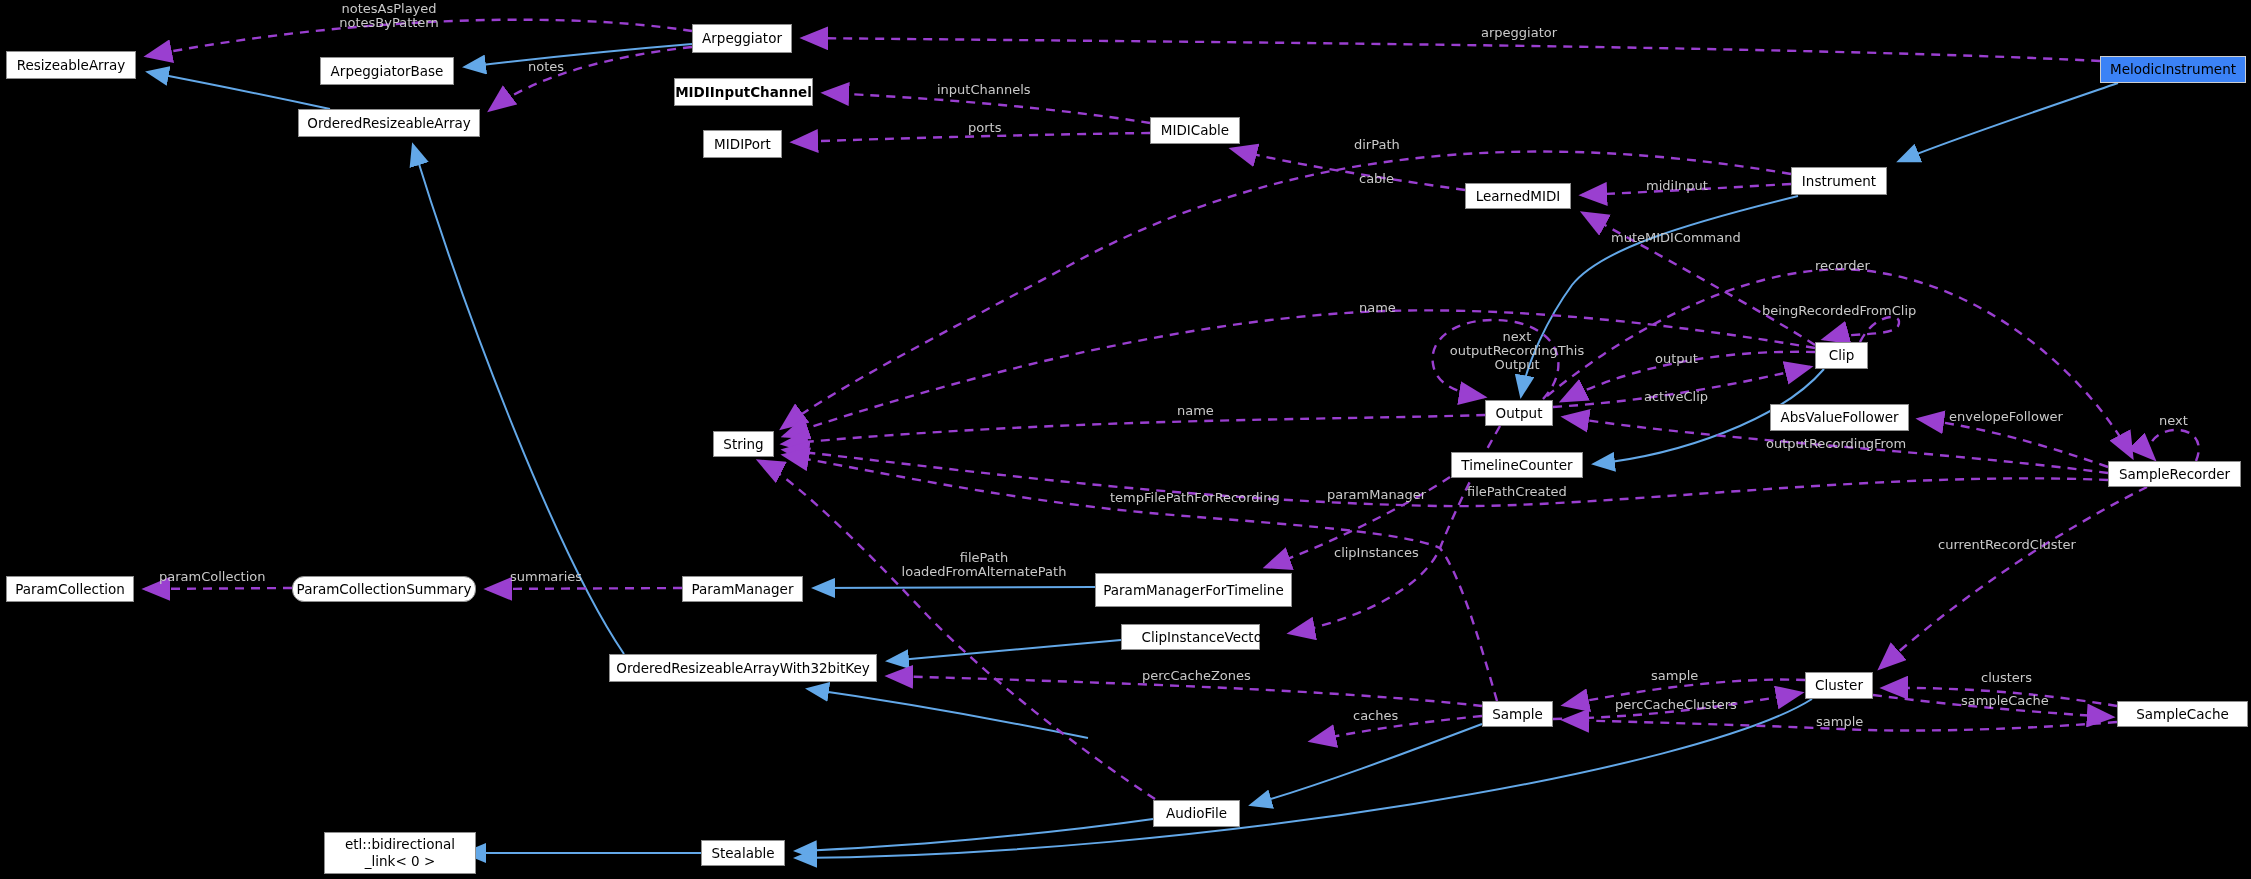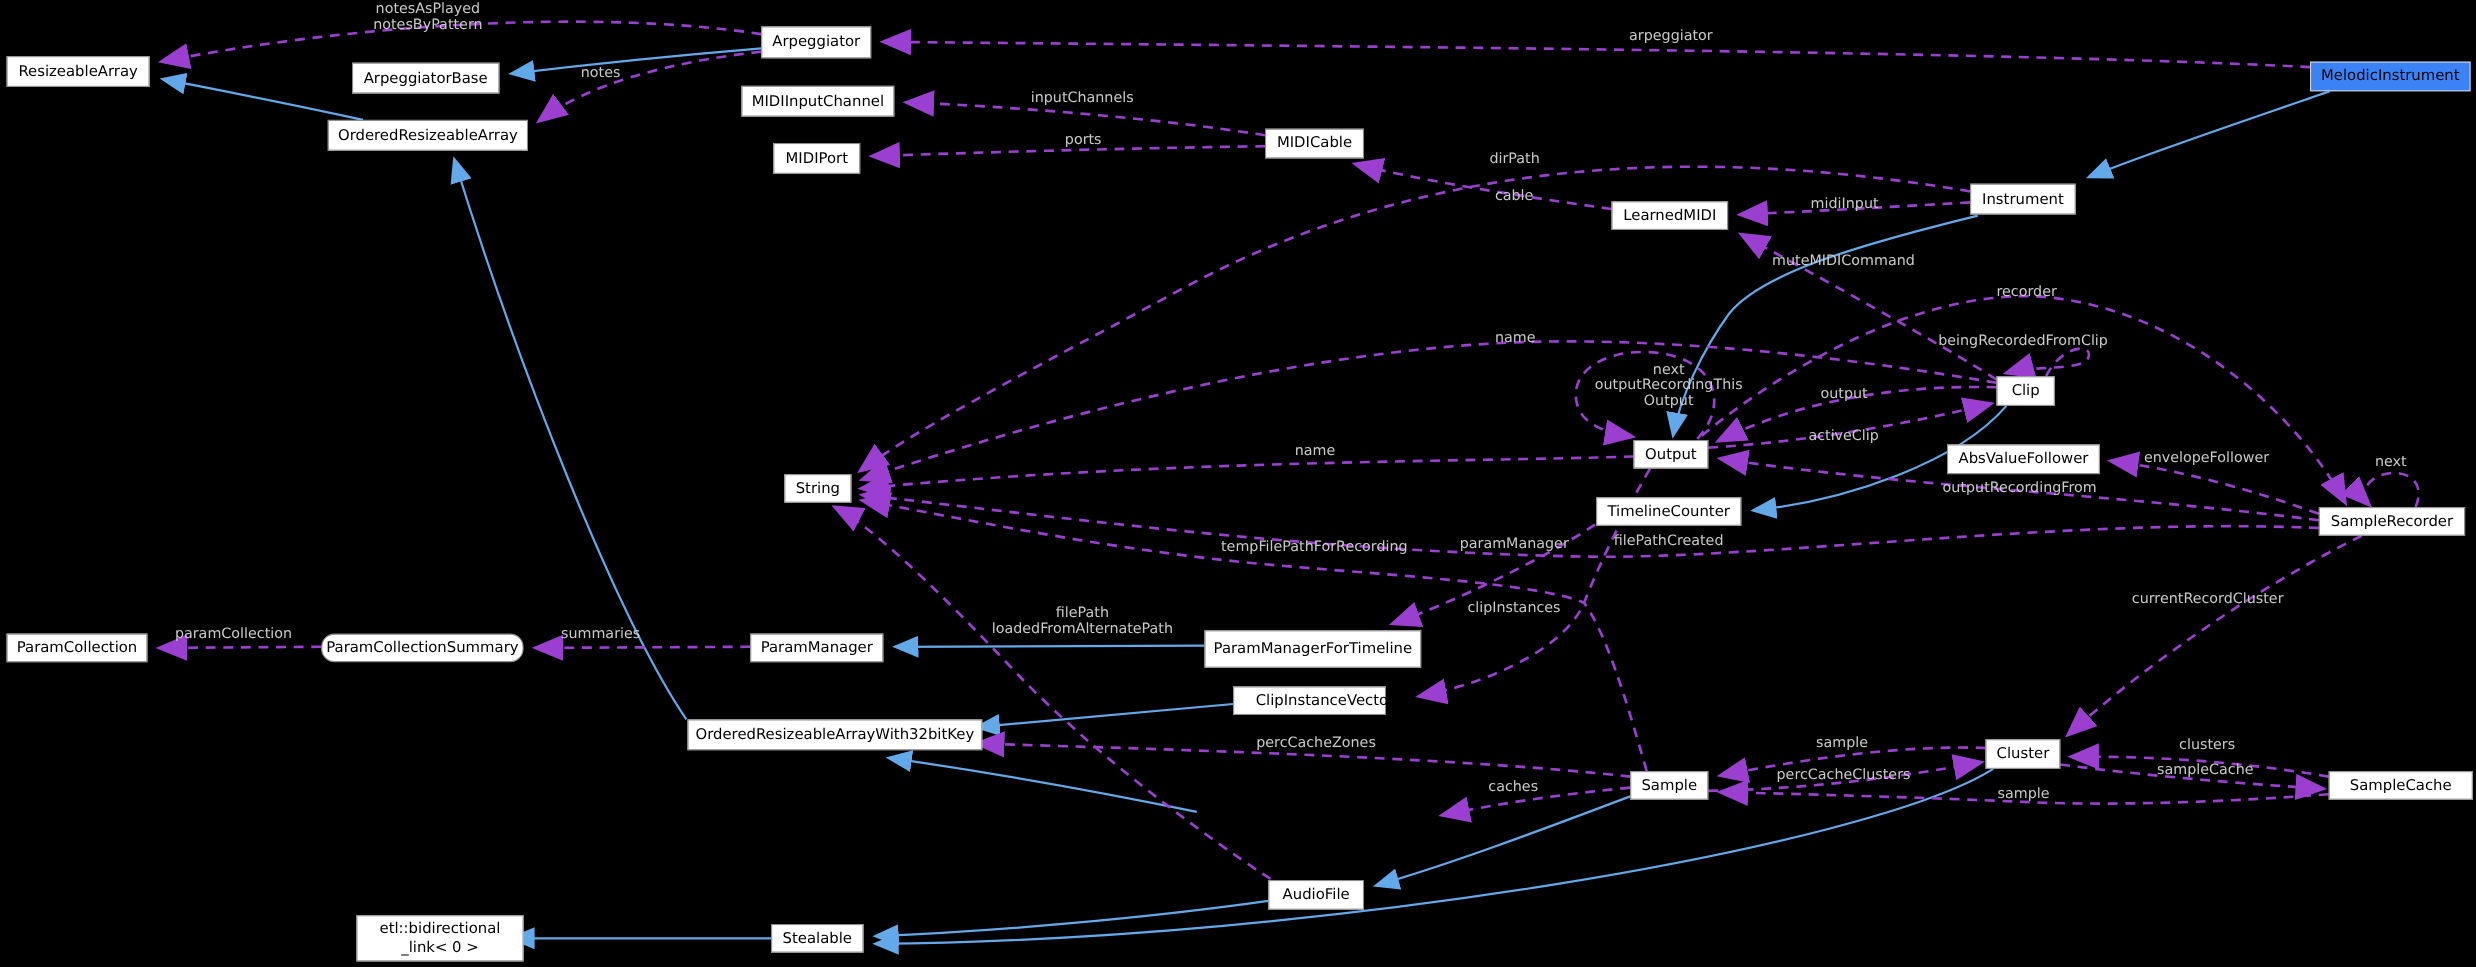--- a/index.html
+++ b/index.html
@@ -77,38 +77,38 @@
     <path class="epath" d="M2147,487 C2050,535 1950,605 1880,668" marker-end="url(#aP)"></path>
     <path class="epath" d="M2117,706 C2040,693 1960,687 1883,688" marker-end="url(#aP)"></path>
     <path class="epath" d="M1873,695 C1950,705 2030,712 2112,717" marker-end="url(#aP)"></path>
     <path class="epath" d="M2117,722 C2000,731 1900,732 1840,729 C1750,725 1640,722 1564,720" marker-end="url(#aP)"></path>
   </svg>
 
   <div class="node" style="left:6px;top:51px;width:130px;height:28px;"><span>ResizeableArray</span></div>
   <div class="node" style="left:320px;top:57px;width:134px;height:28px;"><span>ArpeggiatorBase</span></div>
   <div class="node" style="left:298px;top:109px;width:182px;height:28px;"><span>OrderedResizeableArray</span></div>
   <div class="node" style="left:692px;top:24px;width:100px;height:29px;"><span>Arpeggiator</span></div>
-  <div class="node" style="left:674px;top:78px;width:139px;height:28px;"><span>MIDIInputChannel</span></div>
+  <div class="node" style="left:674px;top:78px;width:139px;height:28px;font-weight:bold;"><span>MIDIInputChannel</span></div>
   <div class="node" style="left:703px;top:130px;width:79px;height:28px;"><span>MIDIPort</span></div>
   <div class="node" style="left:1150px;top:117px;width:90px;height:27px;"><span>MIDICable</span></div>
   <div class="node" style="left:1465px;top:183px;width:106px;height:26px;"><span>LearnedMIDI</span></div>
   <div class="node" style="left:1791px;top:167px;width:96px;height:28px;"><span>Instrument</span></div>
   <div class="node focus" style="left:2100px;top:56px;width:146px;height:27px;"><span>MelodicInstrument</span></div>
   <div class="node" style="left:1815px;top:342px;width:53px;height:27px;"><span>Clip</span></div>
   <div class="node" style="left:1770px;top:404px;width:139px;height:27px;"><span>AbsValueFollower</span></div>
   <div class="node" style="left:2108px;top:461px;width:133px;height:26px;"><span>SampleRecorder</span></div>
   <div class="node" style="left:1485px;top:400px;width:68px;height:26px;"><span>Output</span></div>
   <div class="node" style="left:1451px;top:452px;width:132px;height:26px;"><span>TimelineCounter</span></div>
   <div class="node" style="left:713px;top:431px;width:61px;height:26px;"><span>String</span></div>
   <div class="node" style="left:6px;top:576px;width:128px;height:26px;"><span>ParamCollection</span></div>
   <div class="node" style="left:292px;top:576px;width:184px;height:26px;border-radius:12px;"><span>ParamCollectionSummary</span></div>
   <div class="node" style="left:682px;top:576px;width:121px;height:26px;"><span>ParamManager</span></div>
   <div class="node" style="left:1095px;top:573px;width:197px;height:34px;align-items:center;"><span>ParamManagerForTimeline</span></div>
   <div class="node" style="left:1121px;top:624px;width:139px;height:26px;padding-left:28px;"><span>ClipInstanceVector</span></div>
-  <div class="node" style="left:609px;top:654px;width:268px;height:28px;margin-left:16px;"><span>OrderedResizeableArrayWith32bitKey</span></div>
+  <div class="node" style="left:609px;top:654px;width:268px;height:28px;"><span>OrderedResizeableArrayWith32bitKey</span></div>
   <div class="node" style="left:1482px;top:701px;width:71px;height:26px;"><span>Sample</span></div>
   <div class="node" style="left:1805px;top:672px;width:68px;height:27px;"><span>Cluster</span></div>
   <div class="node" style="left:2117px;top:701px;width:131px;height:26px;"><span>SampleCache</span></div>
   <div class="node" style="left:1153px;top:800px;width:87px;height:27px;"><span>AudioFile</span></div>
   <div class="node" style="left:701px;top:840px;width:84px;height:26px;"><span>Stealable</span></div>
   <div class="node" style="left:324px;top:832px;width:152px;height:42px;"><span>etl::bidirectional
 _link&lt; 0 &gt;</span></div>
 
   <div class="elabel center" style="left:336px;top:2px;width:106px;">notesAsPlayed
 notesByPattern</div>

